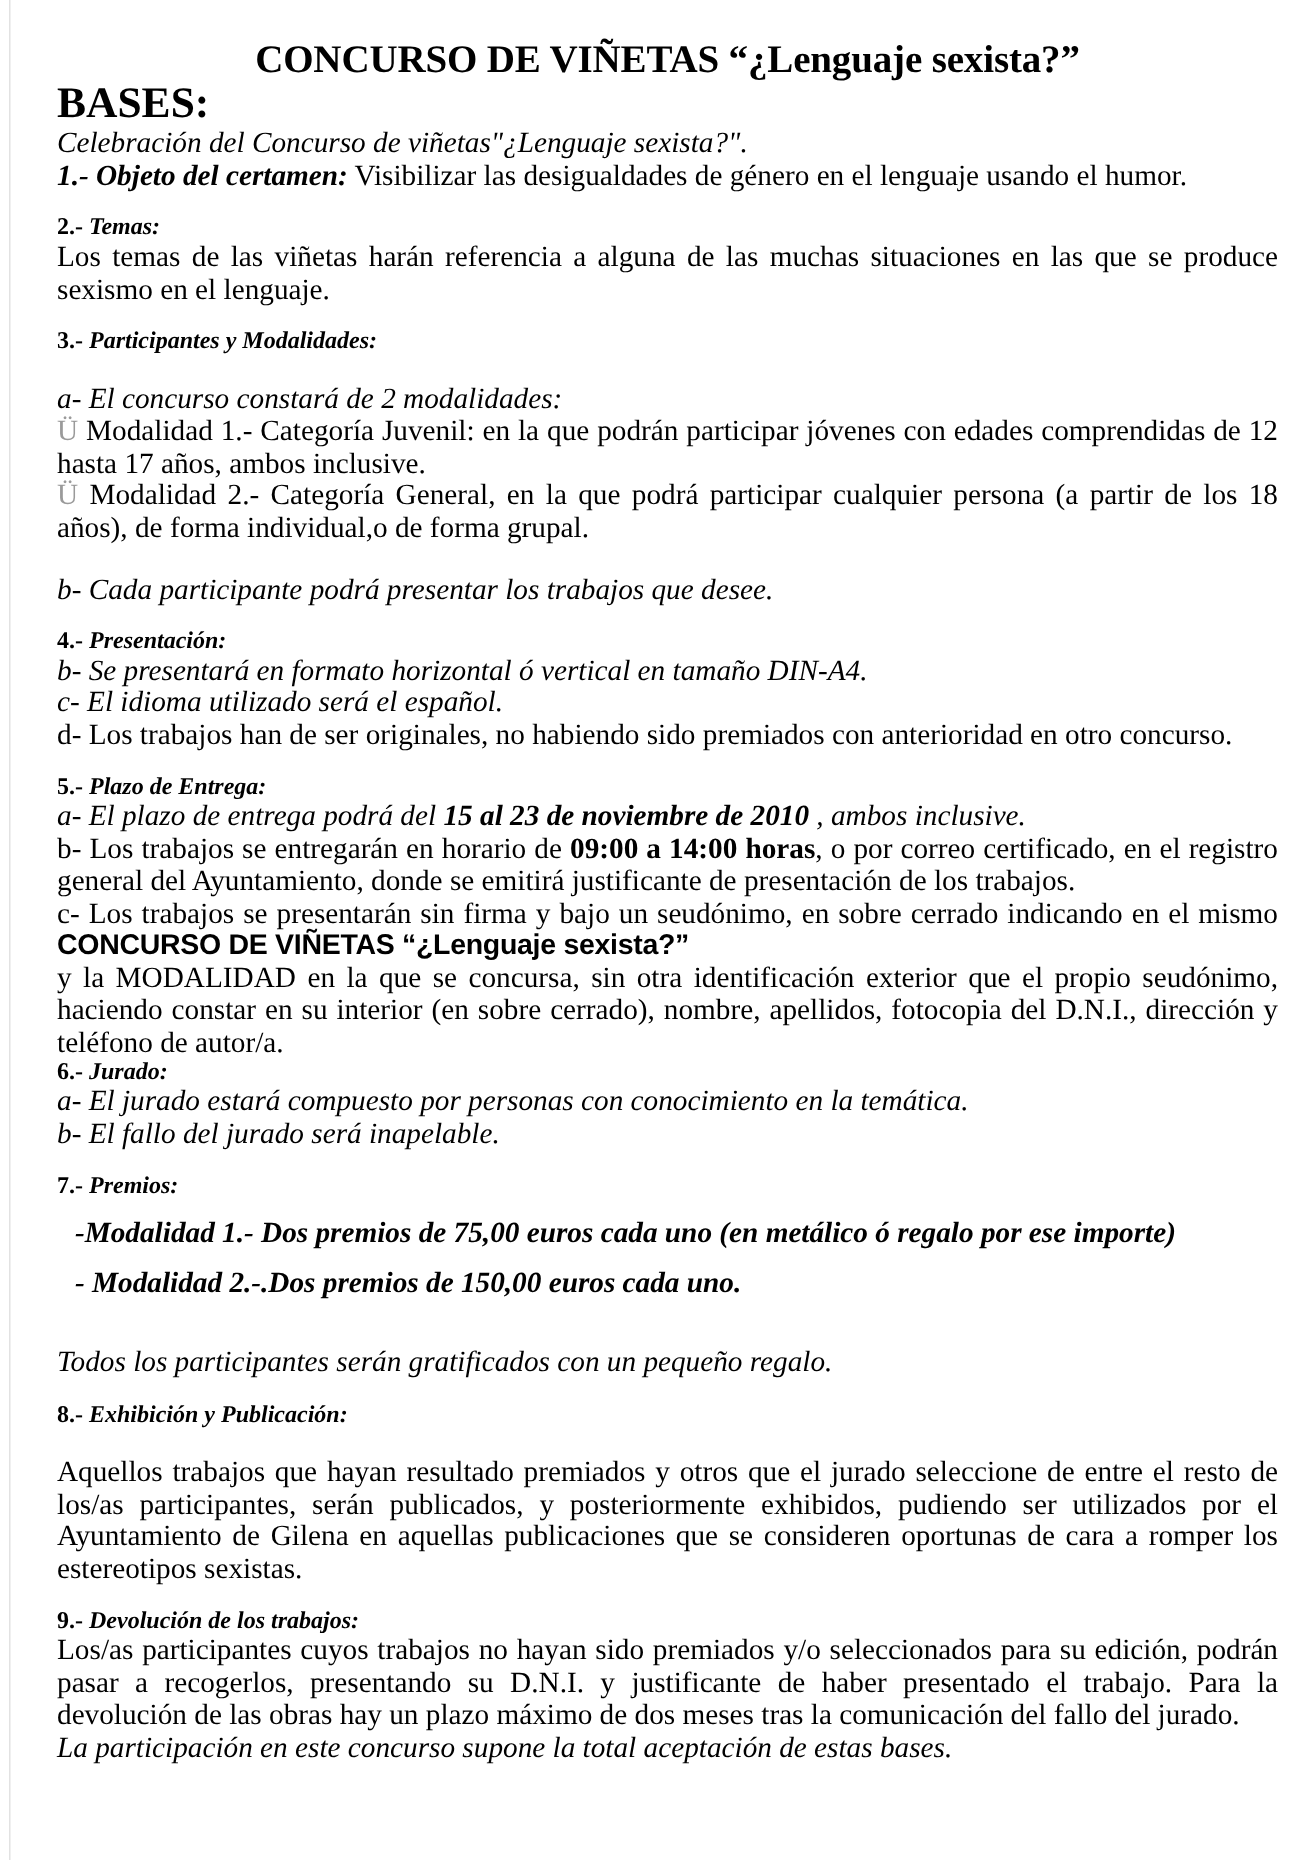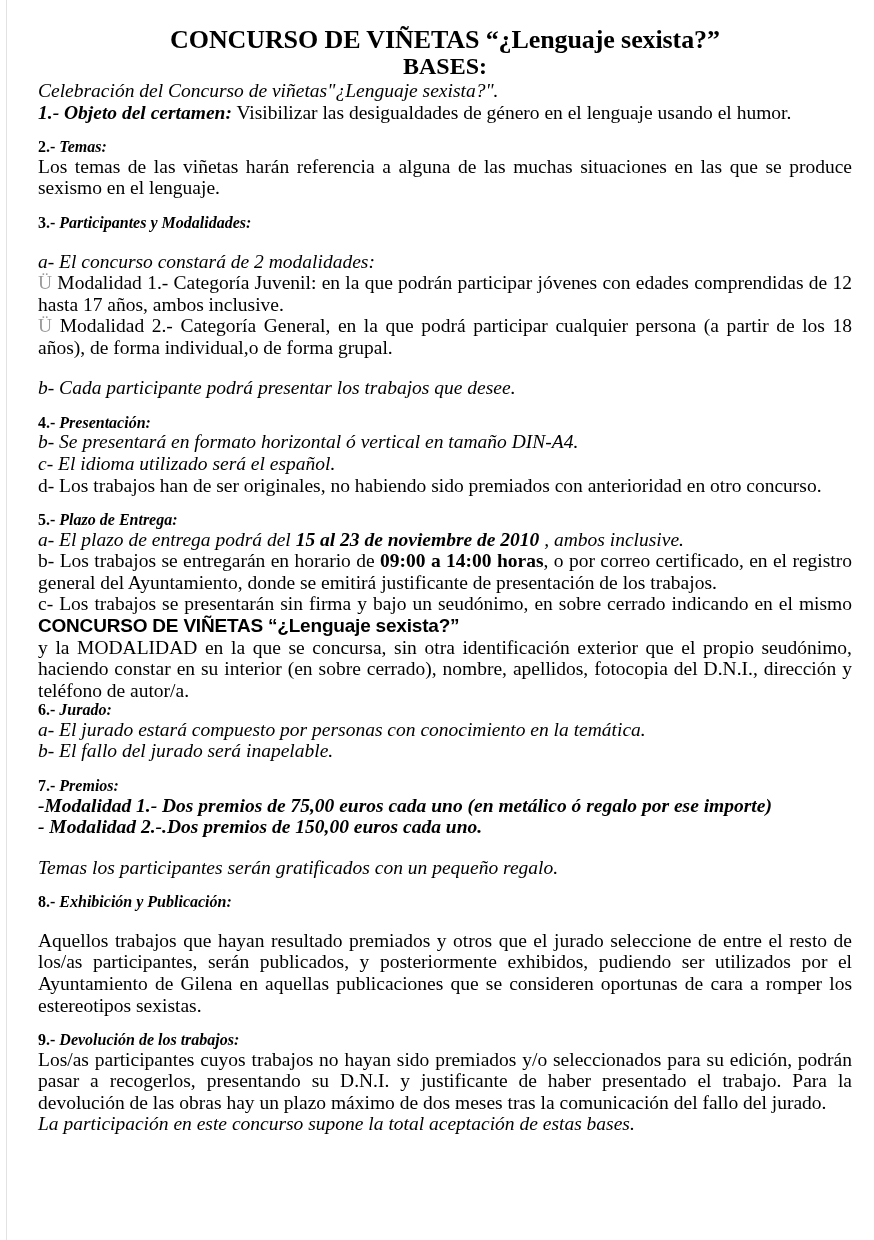--- a/index.html
+++ b/index.html
@@ -39,23 +39,23 @@
   .title {
     text-align: center;
     font-weight: bold;
     font-size: 26px;
     line-height: 1.06;
     letter-spacing: -0.1px;
     margin: 0;
     white-space: nowrap;
   }
   .subtitle {
-    text-align: center;
+    text-align: left;
     font-weight: bold;
-    font-size: 24px;
+    font-size: 29px;
     line-height: 1.06;
     margin: 0 0 1px 0;
   }
 
   p {
     margin: 0;
     font-size: 19.5px;
     line-height: 1.105;
     text-align: justify;
     text-justify: inter-word;
@@ -81,21 +81,21 @@
 
   b, .b { font-weight: bold; }
   .bi { font-weight: bold; font-style: italic; }
 
   .prize {
     font-weight: bold;
     font-style: italic;
     font-size: 19.5px;
     line-height: 1.105;
     text-align: left;
-    margin: 0;
+    margin: 12px;
     white-space: nowrap;
   }
 
   .sans-bold {
     font-family: "Liberation Sans", "DejaVu Sans", sans-serif;
     font-weight: bold;
     font-size: 19px;
     letter-spacing: -0.2px;
   }
 
@@ -161,21 +161,21 @@
     <p class="noj">b- El fallo del jurado será inapelable.</p>
 
     <div class="gap-m"></div>
 
     <p class="heading"><span class="num">7.- </span><span>Premios:</span></p>
     <p class="prize">-Modalidad 1.- Dos premios de 75,00 euros cada uno (en metálico ó regalo por ese importe)</p>
     <p class="prize">- Modalidad 2.-.Dos premios de 150,00 euros cada uno.</p>
 
     <div class="gap-l"></div>
 
-    <p class="noj">Temas los participantes serán gratificados con un pequeño regalo.</p>
+    <p class="noj">Todos los participantes serán gratificados con un pequeño regalo.</p>
 
     <div class="gap-m"></div>
 
     <p class="heading"><span class="num">8.- </span><span>Exhibición y Publicación:</span></p>
 
     <div class="gap-l"></div>
 
     <p class="hang">Aquellos trabajos que hayan resultado premiados y otros que el jurado seleccione de entre el resto de los/as participantes, serán publicados, y posteriormente exhibidos, pudiendo ser utilizados por el Ayuntamiento de Gilena en aquellas publicaciones que se consideren oportunas de cara a romper los estereotipos sexistas.</p>
 
     <div class="gap-m"></div>

